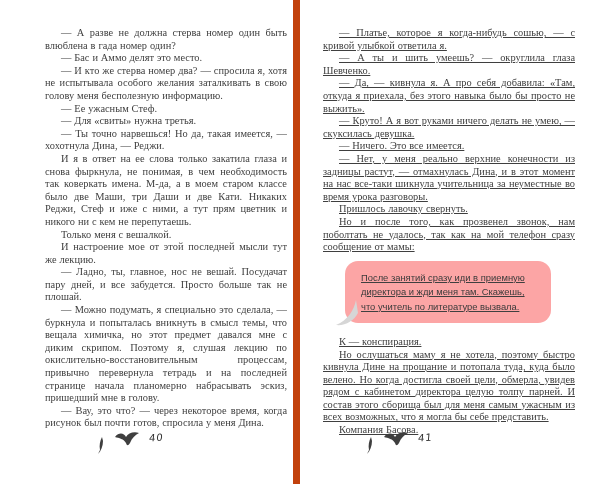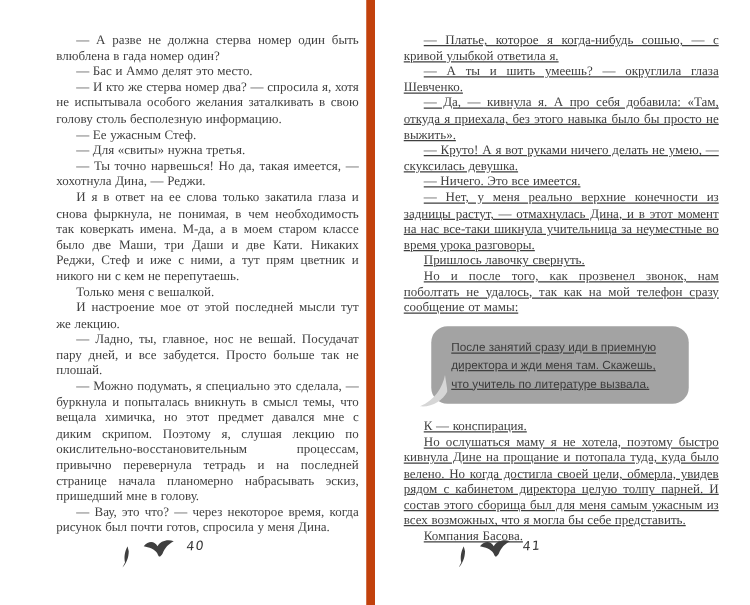--- a/index.html
+++ b/index.html
@@ -10,21 +10,21 @@
   .page { width:300px; height:484px; box-sizing:border-box; position:relative; }
   .page-left  { border-right:7px solid #c2410c; padding:27px 6px 0 45px; }
   .page-right { padding:27px 25px 0 23px;text-decoration:underline; }
   .page p {
     margin:0; text-align:justify; text-indent:16px;
     font-size:10.4px; line-height:12.6px; word-spacing:0.3px;
   }
   .bubble {
     position:relative; box-sizing:border-box;
     margin:7px 8px 13px 22px; width:206px;
-    background:#a3a3a3; border-radius:13px; padding:10px 15px 9px 16px;
+    background:#fca5a5; border-radius:13px; padding:10px 15px 9px 16px;
     font-family:"Liberation Sans", sans-serif; font-size:9.4px; line-height:14.4px;
     color:#3a3a3a; text-align:left;
   }
   .bubble-tail { position:absolute; left:-11px; bottom:-3px; }
   .footer {
     position:absolute; top:431px; height:26px;
     display:flex; align-items:flex-start; gap:9px;
   }
   .footer-left  { left:97px; }
   .footer-right { left:66px; }
@@ -36,21 +36,21 @@
   }
 </style>
 </head>
 <body>
 
 <div class="spread">
 
   <div class="page page-left">
     <p>— А разве не должна стерва номер один быть влюблена в гада номер один?</p>
     <p>— Бас и Аммо делят это место.</p>
-    <p>— И кто же стерва номер два? — спросила я, хотя не испытывала особого желания заталкивать в свою голову столь бесполезную информацию.</p>
+    <p>— И кто же стерва номер два? — спросила я, хотя не испытывала особого желания заталкивать в свою голову меня бесполезную информацию.</p>
     <p>— Ее ужасным Стеф.</p>
     <p>— Для «свиты» нужна третья.</p>
     <p>— Ты точно нарвешься! Но да, такая имеется, — хохотнула Дина, — Реджи.</p>
     <p>И я в ответ на ее слова только закатила глаза и снова фыркнула, не понимая, в чем необходимость так коверкать имена. М-да, а в моем старом классе было две Маши, три Даши и две Кати. Никаких Реджи, Стеф и иже с ними, а тут прям цветник и никого ни с кем не перепутаешь.</p>
     <p>Только меня с вешалкой.</p>
     <p>И настроение мое от этой последней мысли тут же лекцию.</p>
     <p>— Ладно, ты, главное, нос не вешай. Посудачат пару дней, и все забудется. Просто больше так не плошай.</p>
     <p>— Можно подумать, я специально это сделала, — буркнула и попыталась вникнуть в смысл темы, что вещала химичка, но этот предмет давался мне с диким скрипом. Поэтому я, слушая лекцию по окислительно-восстановительным процессам, привычно перевернула тетрадь и на последней странице начала планомерно набрасывать эскиз, пришедший мне в голову.</p>
     <p>— Вау, это что? — через некоторое время, когда рисунок был почти готов, спросила у меня Дина.</p>
 

